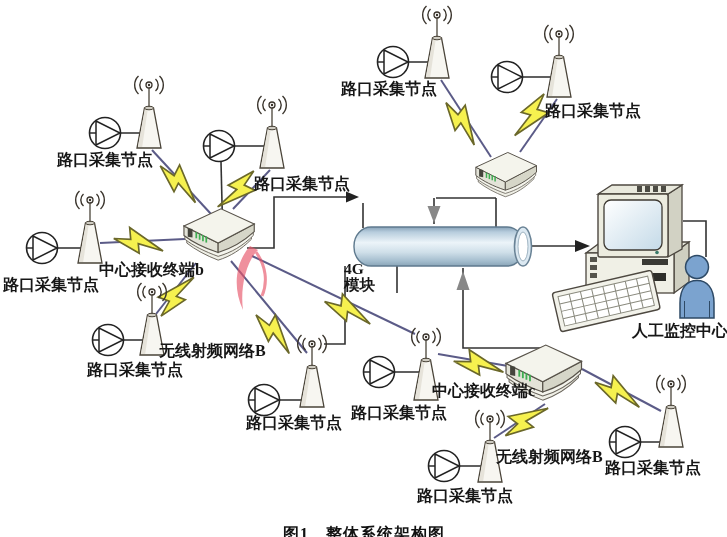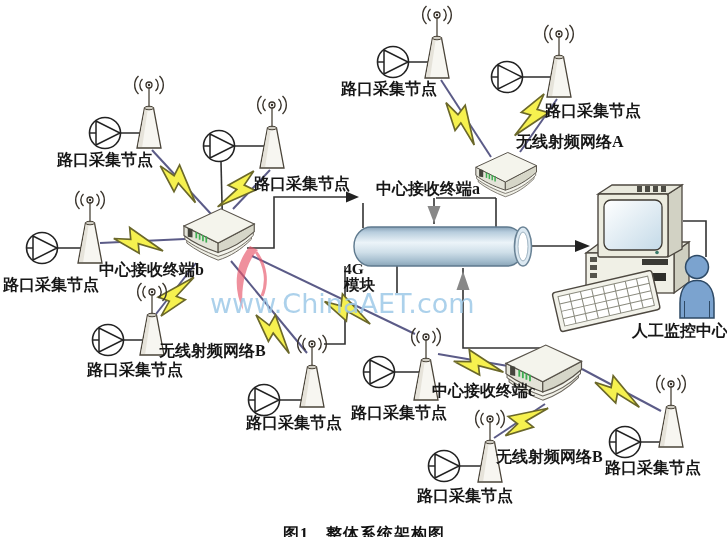--- a/index.html
+++ b/index.html
@@ -201,32 +201,29 @@
 <div class="lbl" style="left:254px;top:174px;">路口采集节点</div>
 <div class="lbl" style="left:3px;top:275px;">路口采集节点</div>
 <div class="lbl" style="left:87px;top:360px;">路口采集节点</div>
 <div class="lbl" style="left:246px;top:413px;">路口采集节点</div>
 <div class="lbl" style="left:351px;top:403px;">路口采集节点</div>
 <div class="lbl" style="left:341px;top:79px;">路口采集节点</div>
 <div class="lbl" style="left:545px;top:101px;">路口采集节点</div>
 <div class="lbl" style="left:417px;top:486px;">路口采集节点</div>
 <div class="lbl" style="left:605px;top:458px;">路口采集节点</div>
 
-<div class="lbl" style="left:376px;top:179px;">中心接收终端a</div>
 <div class="lbl" style="left:99px;top:260px;">中心接收终端b</div>
 <div class="lbl" style="left:432px;top:381px;">中心接收终端c</div>
 
-<div class="lbl" style="left:516px;top:132px;">无线射频网络A</div>
 <div class="lbl" style="left:159px;top:341px;">无线射频网络B</div>
 <div class="lbl" style="left:496px;top:447px;">无线射频网络B</div>
 
 <div class="module-lbl">
   <div>4G</div>
   <div>模块</div>
 </div>
 
 <div class="lbl" style="left:632px;top:321px;text-align:center;">人工监控中心</div>
 
 <div class="caption">图1　整体系统架构图</div>
 
-<div class="wm-url">www.ChinaAET.com</div>
 
 </div>
 
 </body></html>

